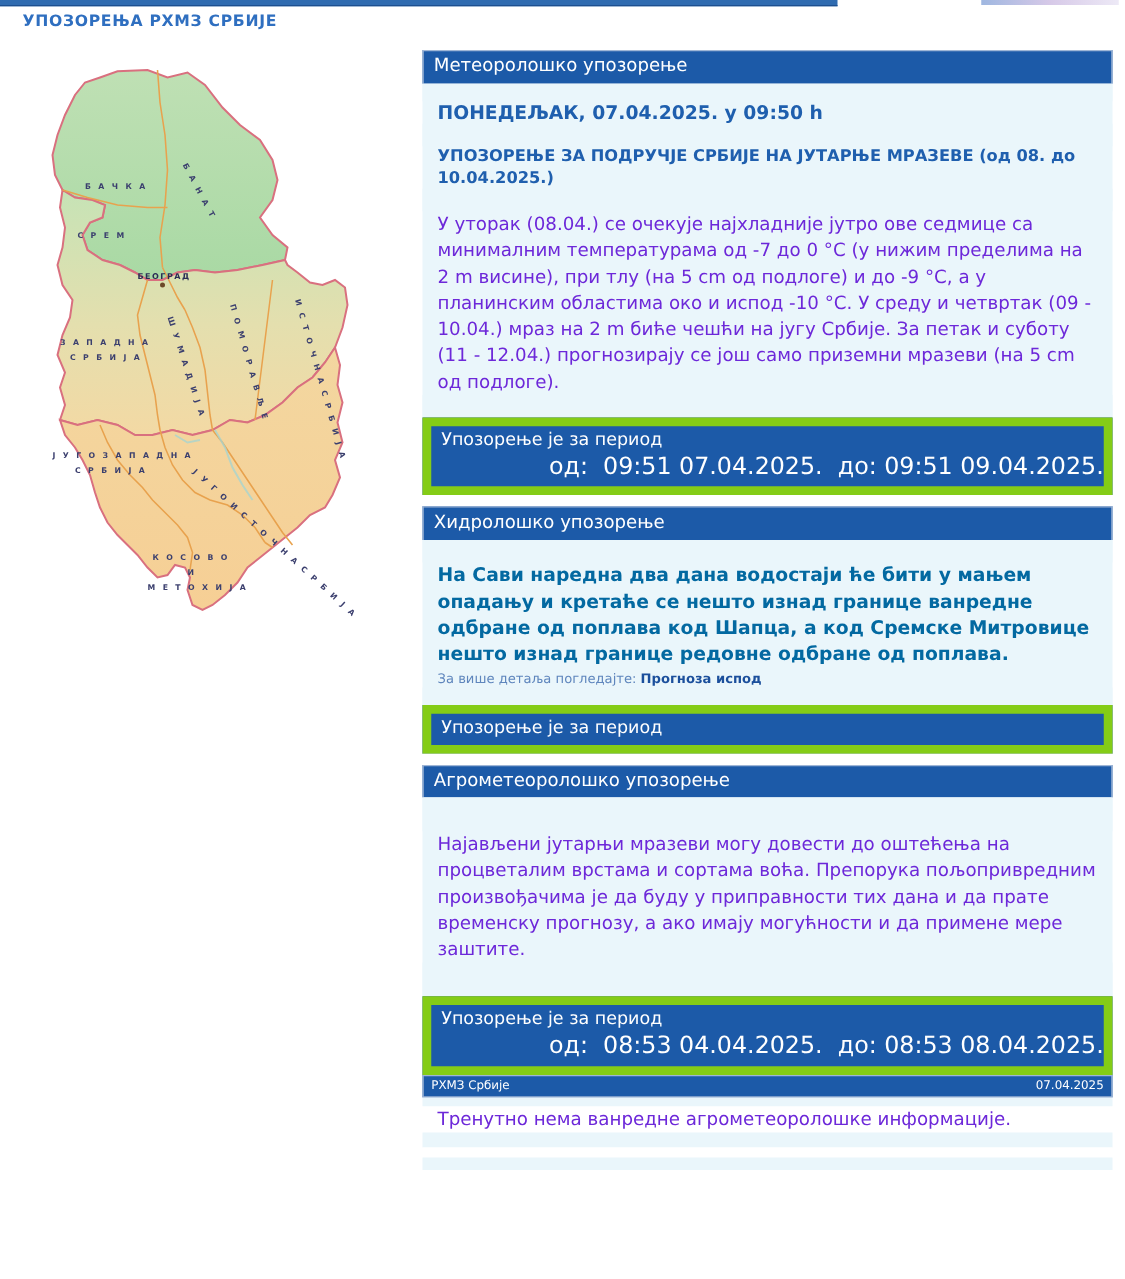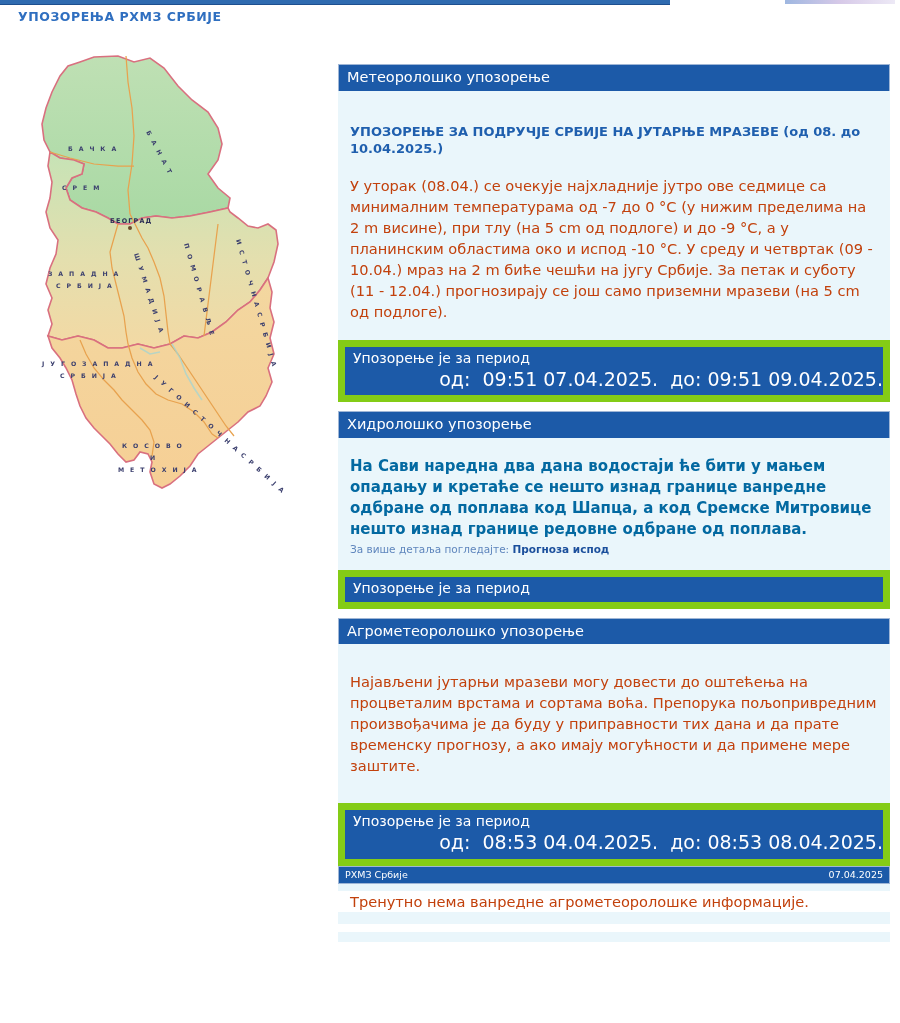--- a/index.html
+++ b/index.html
@@ -62,21 +62,20 @@
     font-size: 6.4px;
     letter-spacing: 1.2px;
     fill: #2a2d55;
   }
 
   
   .panel {
     position: absolute;
     left: 338px; top: 40px;
     width: 552px;
-    margin-top: 24px;
   }
   .sec-header {
     background: #1c5aa8;
     color: #ffffff;
     font-size: 14.5px;
     line-height: 1;
     padding: 5px 0 6px 8px;
     border: 1px solid #9fb6d6;
     border-bottom: none;
     box-sizing: border-box;
@@ -99,21 +98,21 @@
     line-height: 1.2;
   }
   .headline {
     color: #1f5fae;
     font-size: 13px;
     font-weight: bold;
     line-height: 1.33;
     padding: 0 12px 0 12px;
   }
   .body-text {
-    color: #c2410c;
+    color: #6d28d9;
     font-size: 14.6px;
     line-height: 1.44;
     padding: 0 12px 0 12px;
   }
   .body-text-bold {
     color: #0369a1;
     font-size: 15px;
     font-weight: bold;
     line-height: 1.4;
     padding: 0 12px 0 12px;
@@ -265,20 +264,21 @@
       <text class="map-label" x="96" y="424">М Е Т О Х И Ј А</text>
     </g>
   </svg>
 </div>
 
 <div class="panel">
 
   <div class="sec-header">Метеоролошко упозорење</div>
   <div class="sec-body">
     <div class="spacer-sm"></div>
+    <div class="date-line">ПОНЕДЕЉАК, 07.04.2025. у 09:50 h</div>
     <div class="spacer-md"></div>
     <div class="headline">УПОЗОРЕЊЕ ЗА ПОДРУЧЈЕ СРБИЈЕ НА ЈУТАРЊЕ МРАЗЕВЕ (од 08. до 10.04.2025.)</div>
     <div class="spacer-md"></div>
     <div class="body-text">У уторак (08.04.) се очекује најхладније јутро ове седмице са минималним температурама од -7 до 0 °C (у нижим пределима на 2 m висине), при тлу (на 5 cm од подлоге) и до -9 °C, а у планинским областима око и испод -10 °C. У среду и четвртак (09 - 10.04.) мраз на 2 m биће чешћи на југу Србије. За петак и суботу (11 - 12.04.) прогнозирају се још само приземни мразеви (на 5 cm од подлоге).</div>
     <div class="spacer-md"></div>
   </div>
   <div class="period">
     <div class="period-title">Упозорење је за период</div>
     <div class="period-dates">од:  09:51 07.04.2025.  до: 09:51 09.04.2025.</div>
   </div>

